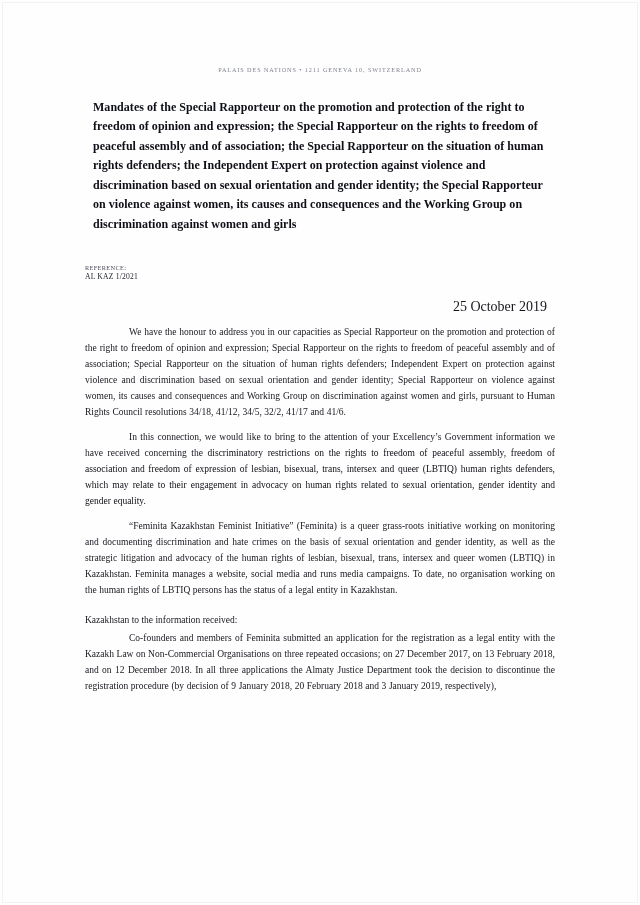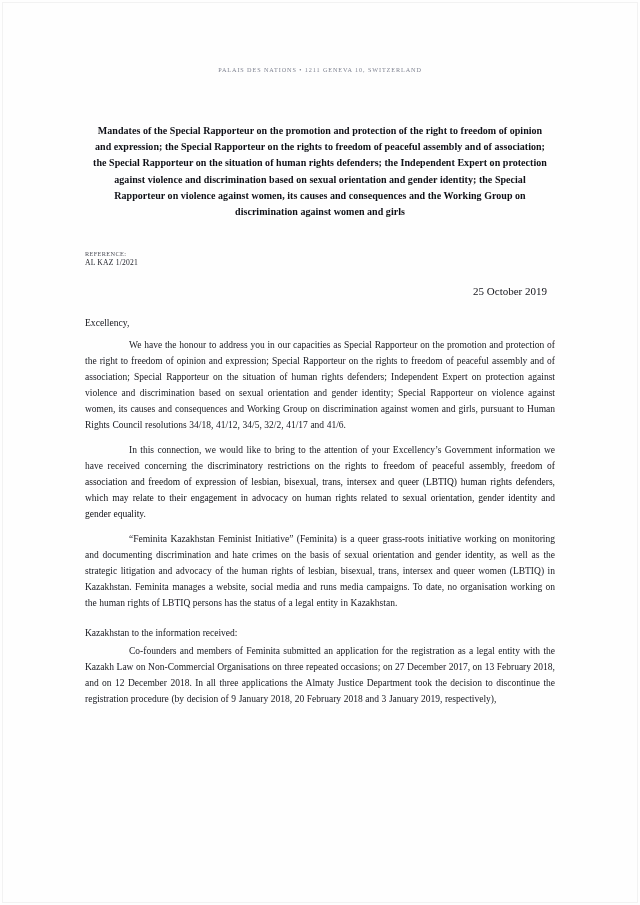--- a/index.html
+++ b/index.html
@@ -53,25 +53,25 @@
     font-size: 6.2px;
     letter-spacing: 0.9px;
     color: #4a4f63;
     opacity: 0.72;
     white-space: nowrap;
     filter: blur(0.35px);
   }
 
   
   .mandate-title {
-    margin-top: 41px;
-    font-size: 10px;
+    margin-top: 16px;
+    font-size: 12px;
     font-weight: bold;
     line-height: 1.62;
-    text-align: center;
+    text-align: left;
     letter-spacing: 0.04px;
     color: #0f1017;
     padding: 0 8px;
   }
 
   
   .reference-block {
     margin-top: 30px;
     line-height: 1.25;
   }
@@ -84,21 +84,21 @@
   .reference-code {
     font-size: 7.6px;
     color: #1b1d26;
     letter-spacing: 0.2px;
   }
 
   
   .date-line {
     margin-top: 18px;
     text-align: right;
-    font-size: 11px;
+    font-size: 14px;
     color: #15161c;
     padding-right: 8px;
   }
 
   
   .salutation {
     margin-top: 20px;
     font-size: 9.6px;
     color: #15161c;
   }
@@ -151,21 +151,20 @@
 
     <div class="mandate-title">Mandates of the Special Rapporteur on the promotion and protection of the right to freedom of opinion and expression; the Special Rapporteur on the rights to freedom of peaceful assembly and of association; the Special Rapporteur on the situation of human rights defenders; the Independent Expert on protection against violence and discrimination based on sexual orientation and gender identity; the Special Rapporteur on violence against women, its causes and consequences and the Working Group on discrimination against women and girls</div>
 
     <div class="reference-block">
       <div class="reference-label">REFERENCE:</div>
       <div class="reference-code">AL KAZ 1/2021</div>
     </div>
 
     <div class="date-line">25 October 2019</div>
 
-    <div class="salutation">Excellency,</div>
 
     <p class="para">We have the honour to address you in our capacities as Special Rapporteur on the promotion and protection of the right to freedom of opinion and expression; Special Rapporteur on the rights to freedom of peaceful assembly and of association; Special Rapporteur on the situation of human rights defenders; Independent Expert on protection against violence and discrimination based on sexual orientation and gender identity; Special Rapporteur on violence against women, its causes and consequences and Working Group on discrimination against women and girls, pursuant to Human Rights Council resolutions 34/18, 41/12, 34/5, 32/2, 41/17 and 41/6.</p>
 
     <p class="para"><span>In this connection, we would like to bring to the attention of your Excellency’s Government information we have received concerning the </span><b>discriminatory restrictions on the rights to freedom of peaceful assembly, freedom of association and freedom of expression of lesbian, bisexual, trans, intersex and queer (LBTIQ) human rights defenders, which may relate to their engagement in advocacy on human rights related to sexual orientation, gender identity and gender equality.</b></p>
 
     <p class="para">“Feminita Kazakhstan Feminist Initiative” (Feminita) is a queer grass-roots initiative working on monitoring and documenting discrimination and hate crimes on the basis of sexual orientation and gender identity, as well as the strategic litigation and advocacy of the human rights of lesbian, bisexual, trans, intersex and queer women (LBTIQ) in Kazakhstan. Feminita manages a website, social media and runs media campaigns. To date, no organisation working on the human rights of LBTIQ persons has the status of a legal entity in Kazakhstan.</p>
 
     <div class="plain-line">Kazakhstan to the information received:</div>
 
 

